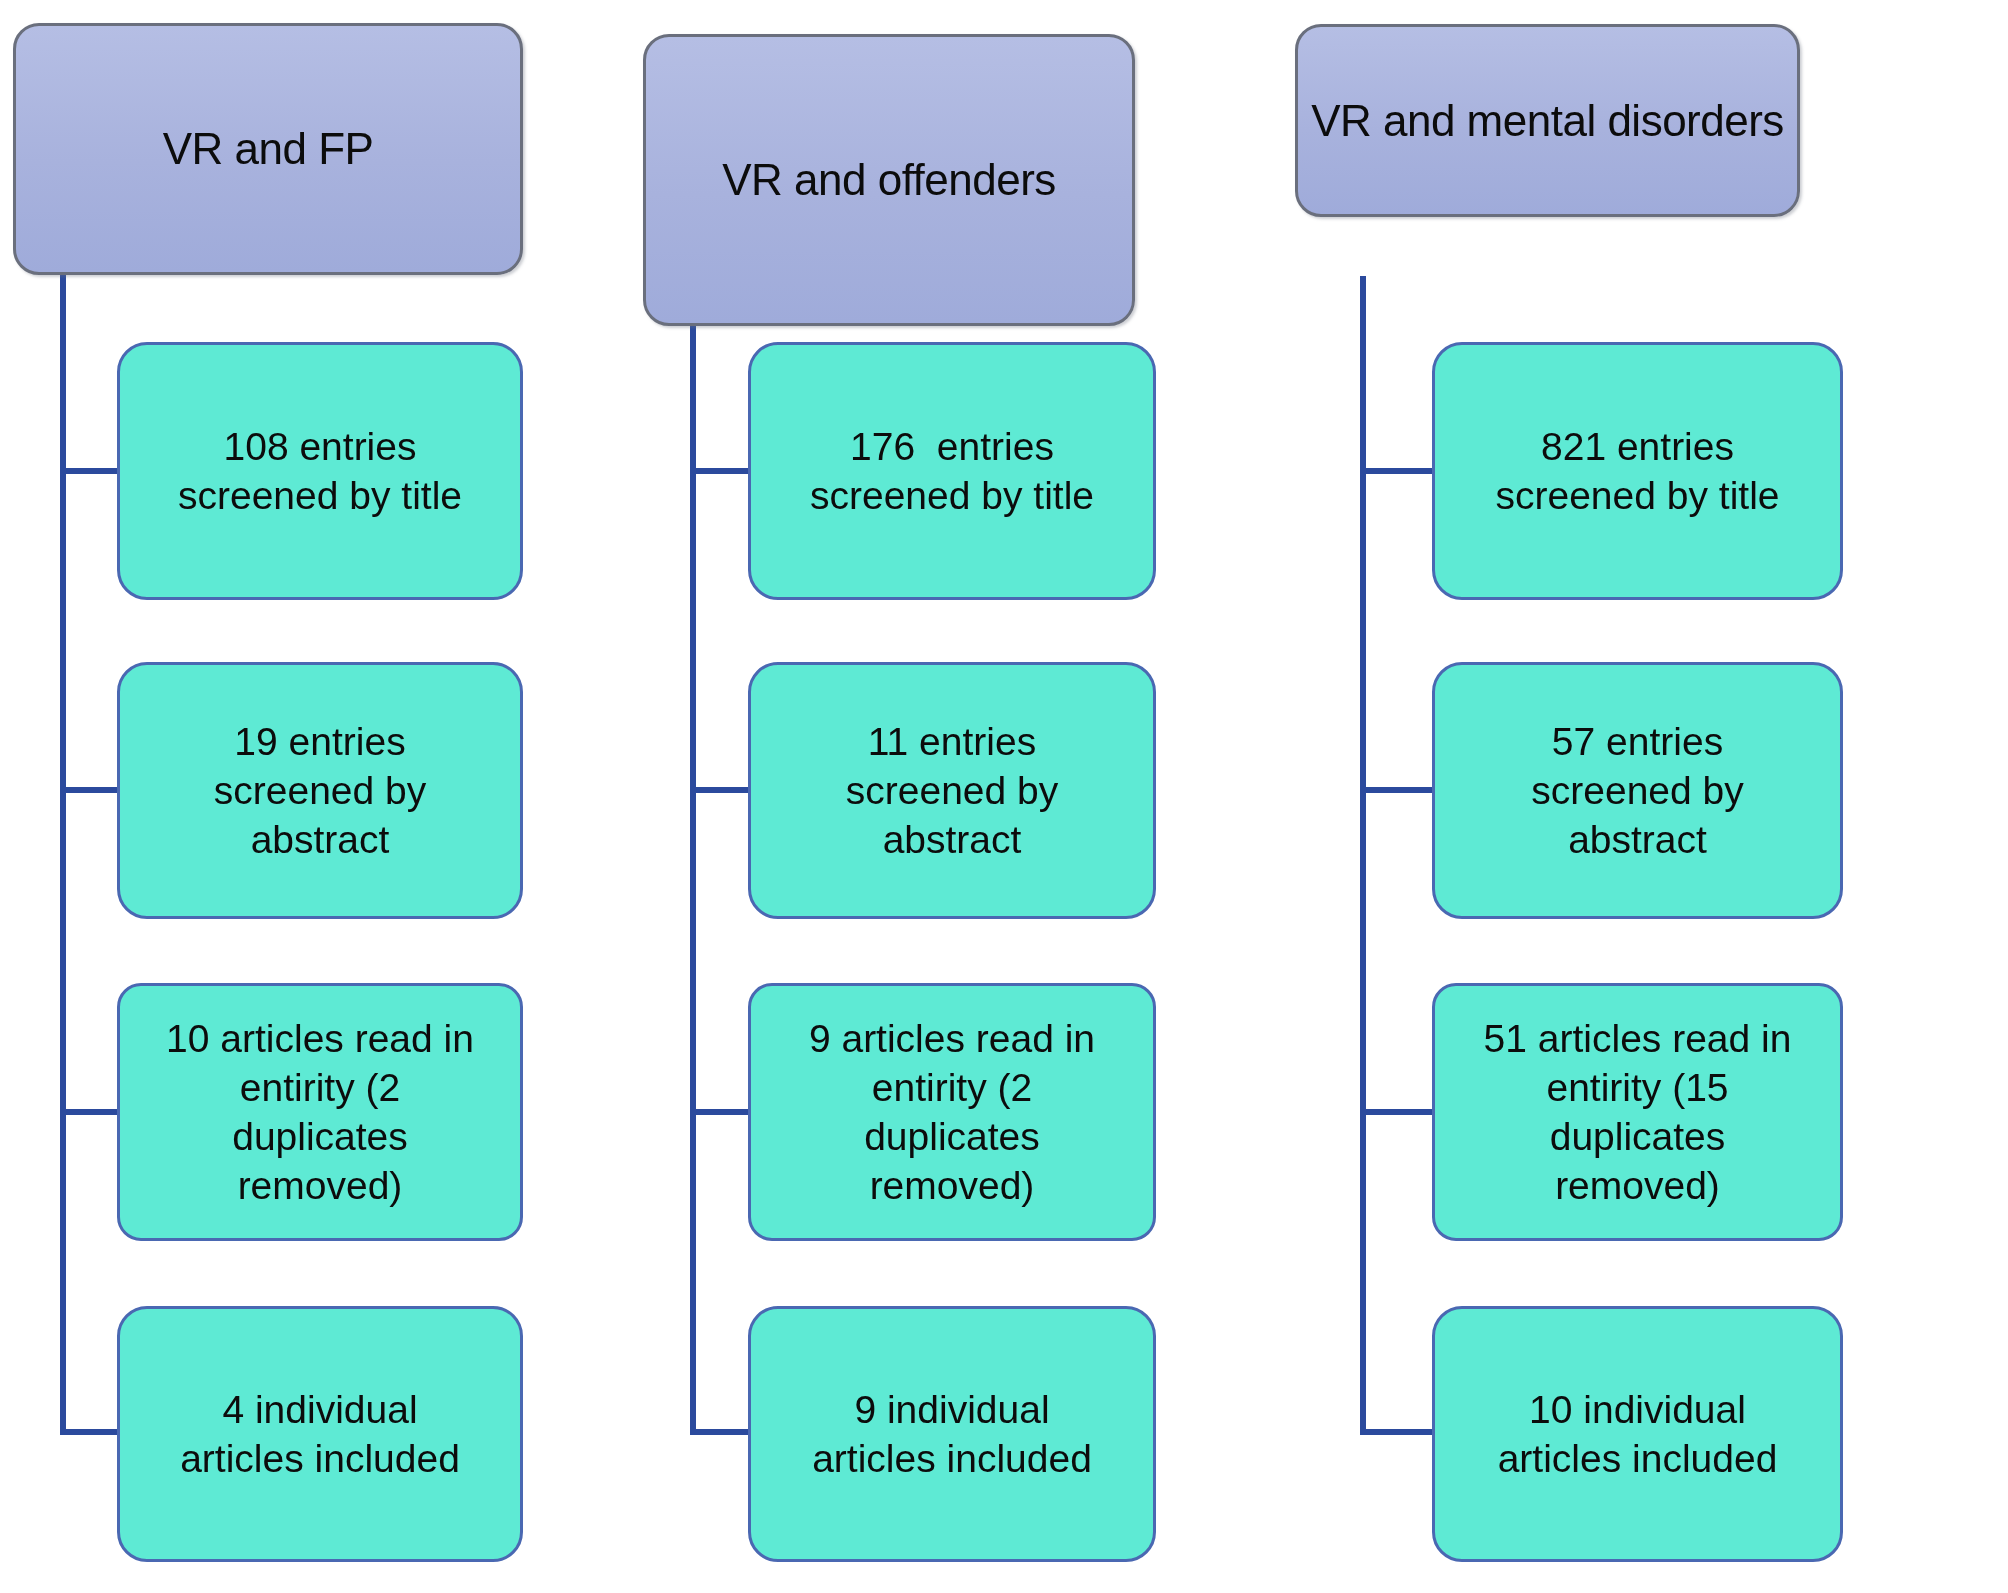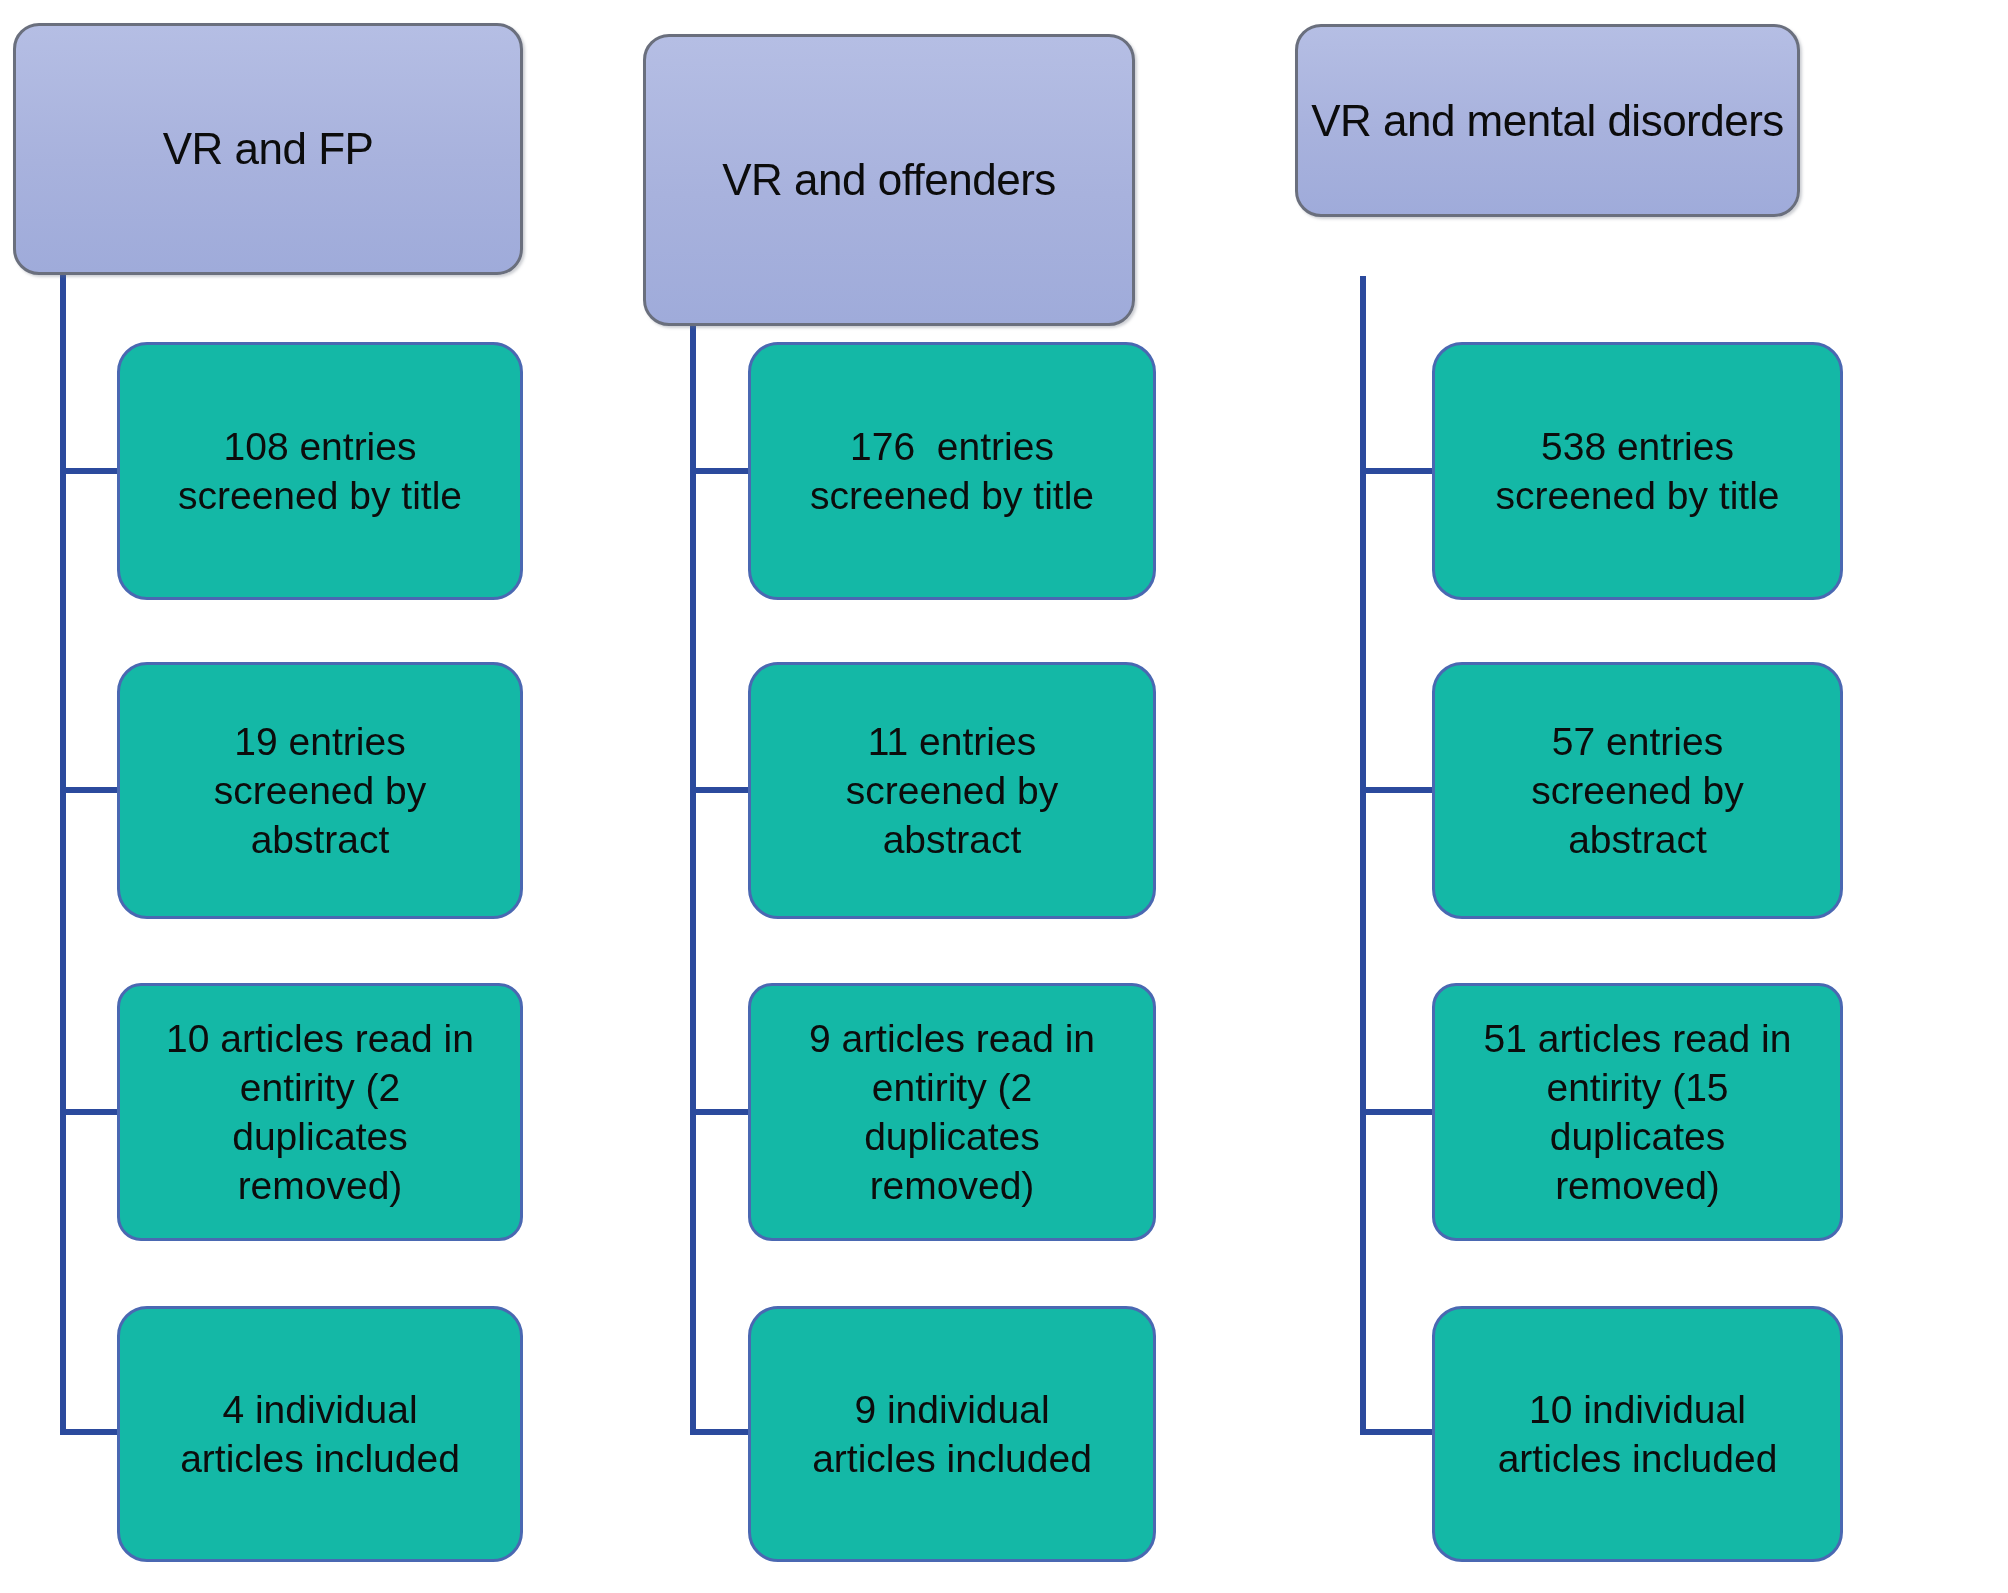--- a/index.html
+++ b/index.html
@@ -58,21 +58,21 @@
   .stub.r1 { top: 468px; }
   .stub.r2 { top: 787px; }
   .stub.r3 { top: 1109px; }
   .stub.r4 { top: 1429px; }
 
   
   .box {
     position: absolute;
     border: 3px solid #4a68b2;
     border-radius: 30px;
-    background: #14b8a6;
+    background: #5eead4;
     display: flex;
     align-items: center;
     justify-content: center;
     text-align: center;
     white-space: pre-wrap;
     font-size: 39px;
     line-height: 1.26;
     color: #0c0c0c;
     box-sizing: border-box;
     padding: 0 12px;
@@ -130,21 +130,21 @@
 articles included</div>
   </div>
 
   <div class="col c3">
     <div class="vline"></div>
     <div class="stub r1"></div>
     <div class="stub r2"></div>
     <div class="stub r3"></div>
     <div class="stub r4"></div>
     <div class="header">VR and mental disorders</div>
-    <div class="box r1">538 entries
+    <div class="box r1">821 entries
 screened by title</div>
     <div class="box r2">57 entries
 screened by
 abstract</div>
     <div class="box r3">51 articles read in
 entirity (15
 duplicates
 removed)</div>
     <div class="box r4">10 individual
 articles included</div>

